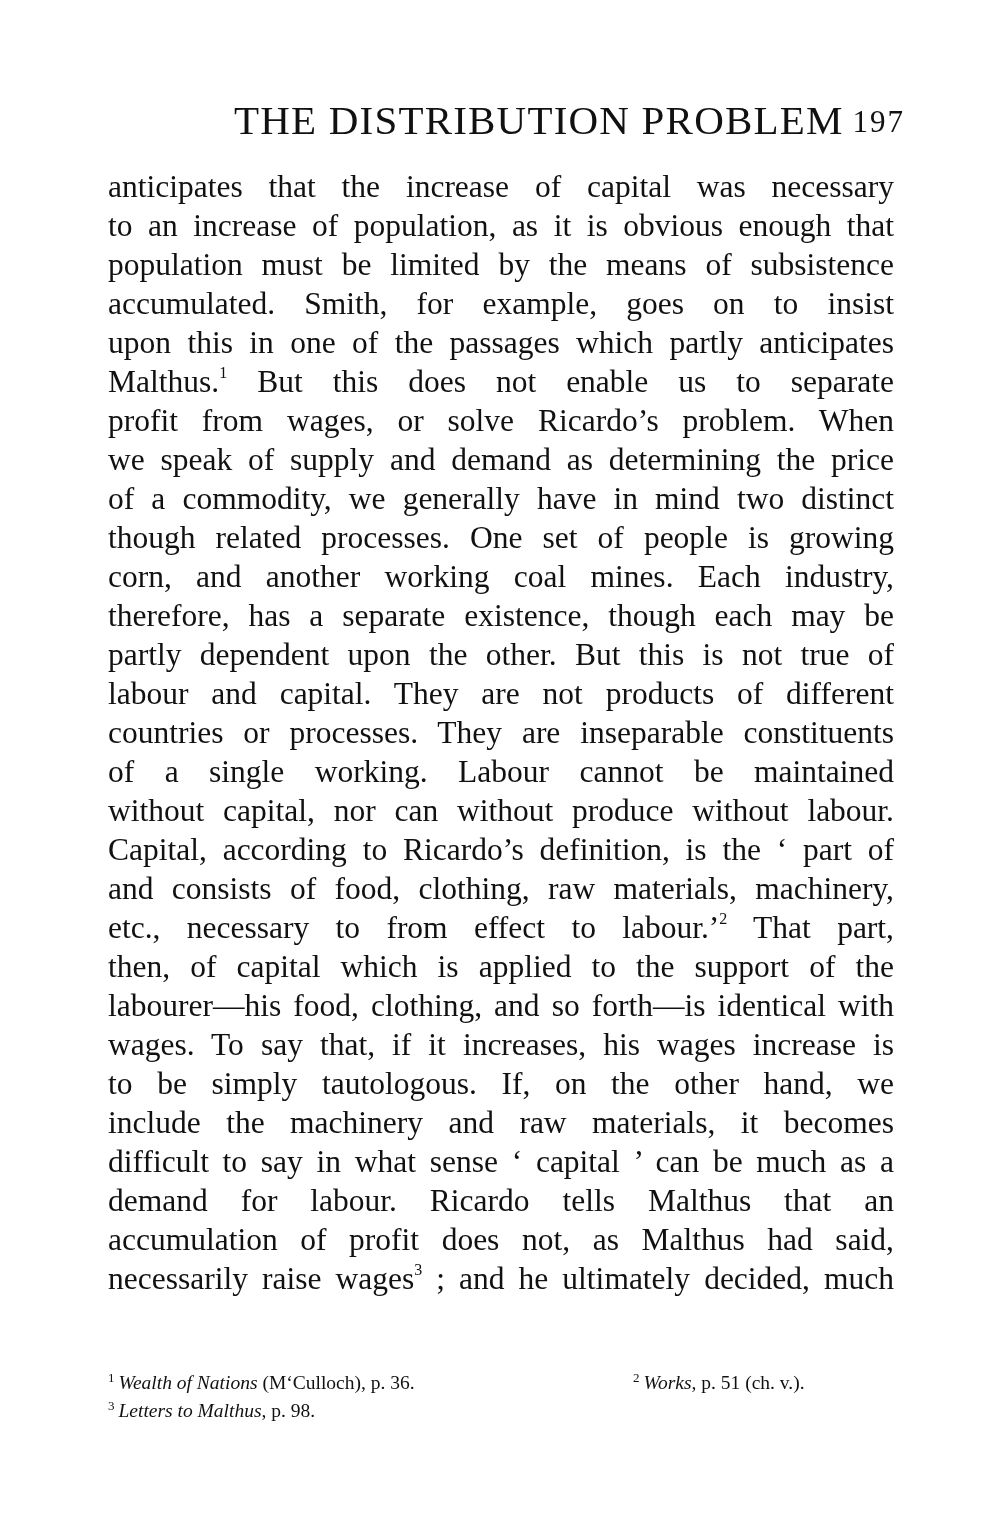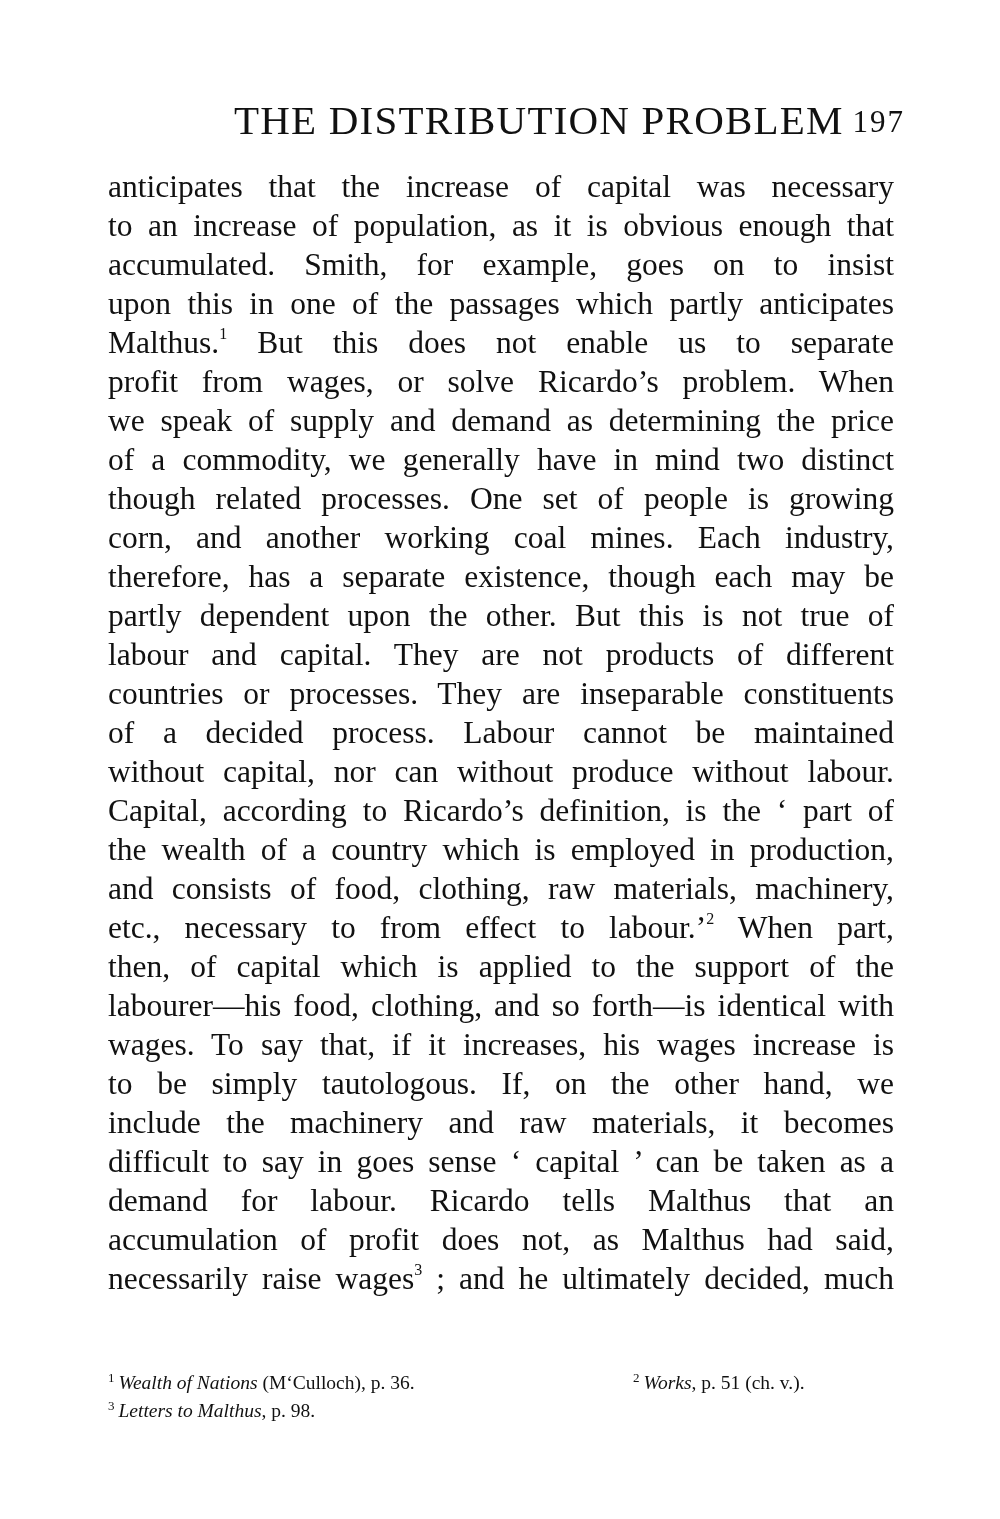--- a/index.html
+++ b/index.html
@@ -43,44 +43,44 @@
 <body>
 
 <div class="running-head">
   <span class="running-title">THE DISTRIBUTION PROBLEM</span>
   <span class="page-number">197</span>
 </div>
 
 <div class="body-text">
   <span class="line">anticipates that the increase of capital was necessary</span>
   <span class="line">to an increase of population, as it is obvious enough that</span>
+  <span class="line">population must be limited by the means of subsistence</span>
   <span class="line">accumulated.  Smith, for example, goes on to insist</span>
   <span class="line">upon this in one of the passages which partly anticipates</span>
   <span class="line"><span>Malthus.</span><sup class="fnref">1</sup><span>  But this does not enable us to separate</span></span>
   <span class="line">profit from wages, or solve Ricardo’s problem.  When</span>
   <span class="line">we speak of supply and demand as determining the price</span>
   <span class="line">of a commodity, we generally have in mind two distinct</span>
   <span class="line">though related processes.  One set of people is growing</span>
   <span class="line">corn, and another working coal mines.  Each industry,</span>
   <span class="line">therefore, has a separate existence, though each may be</span>
   <span class="line">partly dependent upon the other.  But this is not true of</span>
   <span class="line">labour and capital.  They are not products of different</span>
   <span class="line">countries or processes.  They are inseparable constituents</span>
-  <span class="line">of a decided process.  Labour cannot be maintained</span>
+  <span class="line">of a single working.  Labour cannot be maintained</span>
   <span class="line">without capital, nor can without produce without labour.</span>
   <span class="line">Capital, according to Ricardo’s definition, is the ‘ part of</span>
-  <span class="line">the wealth of a country which is employed in production,</span>
   <span class="line">and consists of food, clothing, raw materials, machinery,</span>
-  <span class="line"><span>etc., necessary to from effect to labour.’</span><sup class="fnref">2</sup><span>  When part,</span></span>
+  <span class="line"><span>etc., necessary to from effect to labour.’</span><sup class="fnref">2</sup><span>  That part,</span></span>
   <span class="line">then, of capital which is applied to the support of the</span>
   <span class="line">labourer—his food, clothing, and so forth—is identical with</span>
   <span class="line">wages.  To say that, if it increases, his wages increase is</span>
   <span class="line">to be simply tautologous.  If, on the other hand, we</span>
   <span class="line">include the machinery and raw materials, it becomes</span>
-  <span class="line">difficult to say in goes sense ‘ capital ’ can be taken as a</span>
+  <span class="line">difficult to say in what sense ‘ capital ’ can be much as a</span>
   <span class="line">demand for labour.  Ricardo tells Malthus that an</span>
   <span class="line">accumulation of profit does not, as Malthus had said,</span>
   <span class="line last"><span>necessarily raise wages</span><sup class="fnref">3</sup><span> ; and he ultimately decided, much</span></span>
 </div>
 
 <div class="footnotes">
   <div class="fn-row">
     <span class="fn"><sup>1</sup><i>Wealth of Nations</i><span> (M‘Culloch), p. 36.</span></span>
     <span class="fn right"><sup>2</sup><i>Works</i><span>, p. 51 (ch. v.).</span></span>
   </div>

